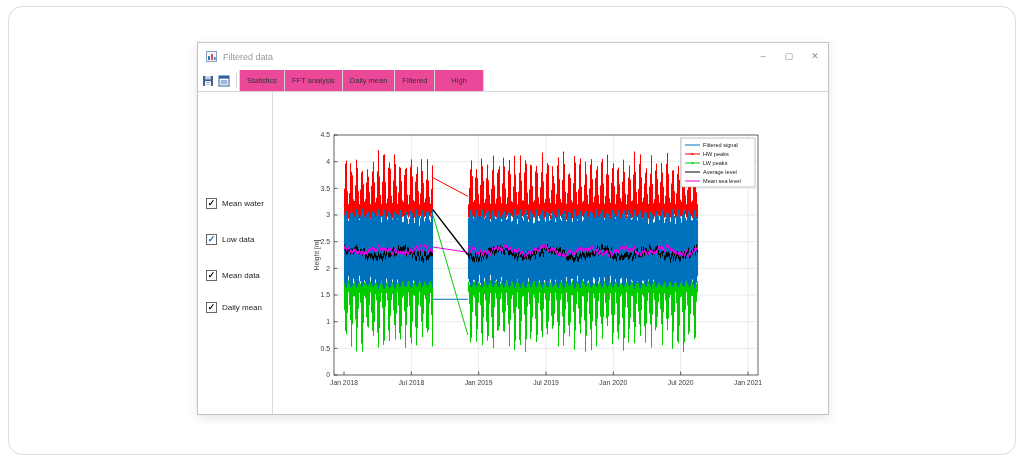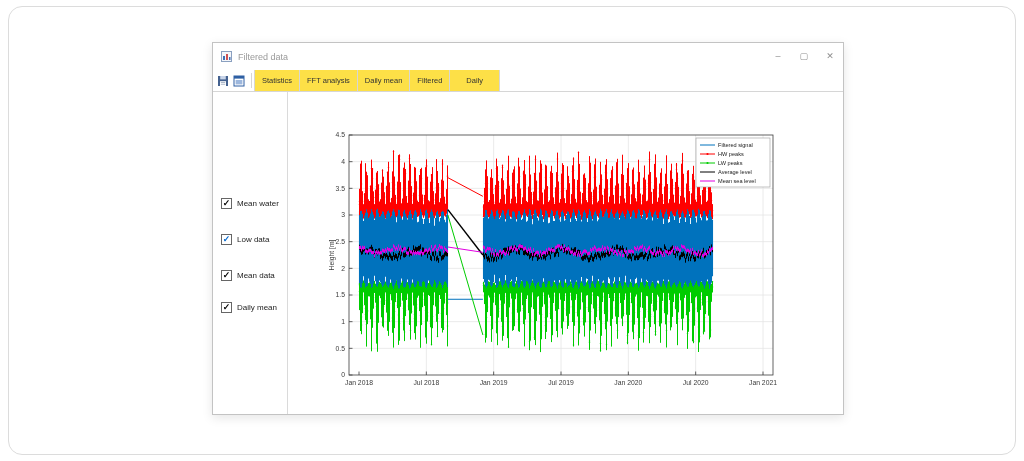--- a/index.html
+++ b/index.html
@@ -5,36 +5,36 @@
   html,body{margin:0;padding:0;}
   body{
     width:1024px;height:461px;position:relative;background:#ffffff;
     font-family:"Liberation Sans",sans-serif;overflow:hidden;
   }
   .outer-frame{
     position:absolute;left:8px;top:6px;right:8px;bottom:6px;
     border:1px solid #dcdcdc;border-radius:14px;pointer-events:none;
   }
   .window{
-    position:absolute;left:212px;top:42px;width:630px;height:371px;
+    position:absolute;left:197px;top:42px;width:630px;height:371px;
     background:#fff;border:1px solid #c3c3c3;
     box-shadow:0 3px 10px rgba(0,0,0,0.10);
   }
   .titlebar{height:27px;display:flex;align-items:center;padding:0 0 0 8px;}
   .app-icon{display:inline-flex;width:11px;height:11px;}
   .title{color:#9a9a9a;font-size:9px;margin-left:6px;flex:1;white-space:nowrap;}
   .win-btn{width:26px;text-align:center;color:#8f8f8f;font-size:9px;line-height:27px;cursor:default;}
   .toolbar{height:21px;border-bottom:1px solid #d6d6d6;display:flex;align-items:stretch;}
   .tool-icons{display:flex;align-items:center;padding:0 4px;gap:4px;}
   .tool-icon{display:inline-flex;width:12px;height:12px;}
   .tb-sep{width:1px;background:#d6d6d6;margin:3px 2px;}
   .tb-buttons{display:flex;align-items:stretch;}
   .tb-btn{
     font-size:7.5px;color:#333;padding:0 7px;display:flex;align-items:center;
-    border-right:1px solid #d6d6d6;white-space:nowrap;background:#fde047;
+    border-right:1px solid #d6d6d6;white-space:nowrap;background:#ec4899;
   }
   .tb-btn:first-child{border-left:1px solid #d6d6d6;}
   .body-area{position:relative;height:322px;background:#fff;}
   .divider{position:absolute;left:74px;top:0;bottom:0;width:1px;background:#dadada;}
   .cb-row{position:absolute;left:8px;display:flex;align-items:center;gap:5px;}
   .cb-box{
     width:9px;height:9px;border:1px solid #666;background:#fff;
     font-size:9px;line-height:9px;text-align:center;font-weight:bold;
     display:inline-flex;align-items:center;justify-content:center;
   }
@@ -82,21 +82,21 @@
           <rect x="2.6" y="5" width="6.8" height="4.4" fill="#9db7dd"></rect>
         </svg>
       </span>
     </span>
     <span class="tb-sep"></span>
     <div class="tb-buttons" id="toolbar-buttons">
         <div class="tb-btn">Statistics</div>
         <div class="tb-btn">FFT analysis</div>
         <div class="tb-btn">Daily mean</div>
         <div class="tb-btn">Filtered</div>
-        <div class="tb-btn" style="padding: 0px 16px;">Daily</div>
+        <div class="tb-btn" style="padding: 0px 16px;">High</div>
       </div>
   </div>
 
   <div class="body-area">
     <div id="side-panel">
         <div class="cb-row" style="top: 106px;">
           <span class="cb-box" style="color: rgb(0, 0, 0);">✓</span>
           <span class="cb-label">Mean water</span>
         </div>
         <div class="cb-row" style="top: 142px;">

